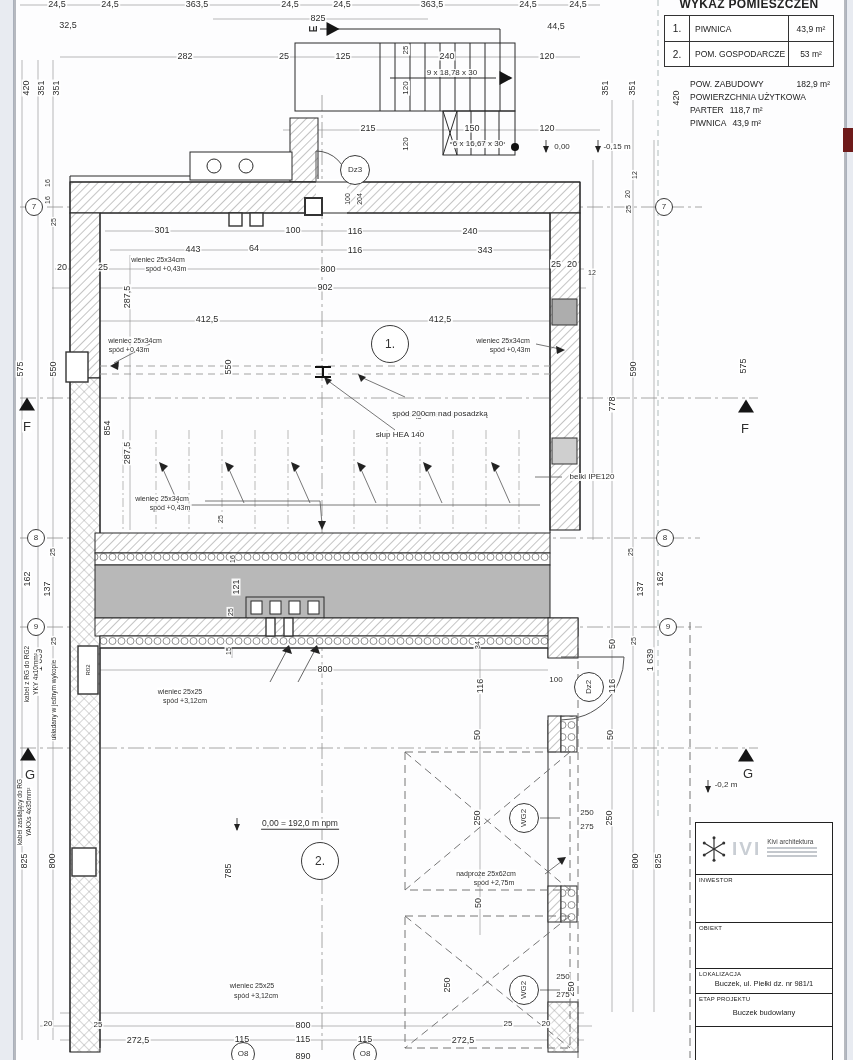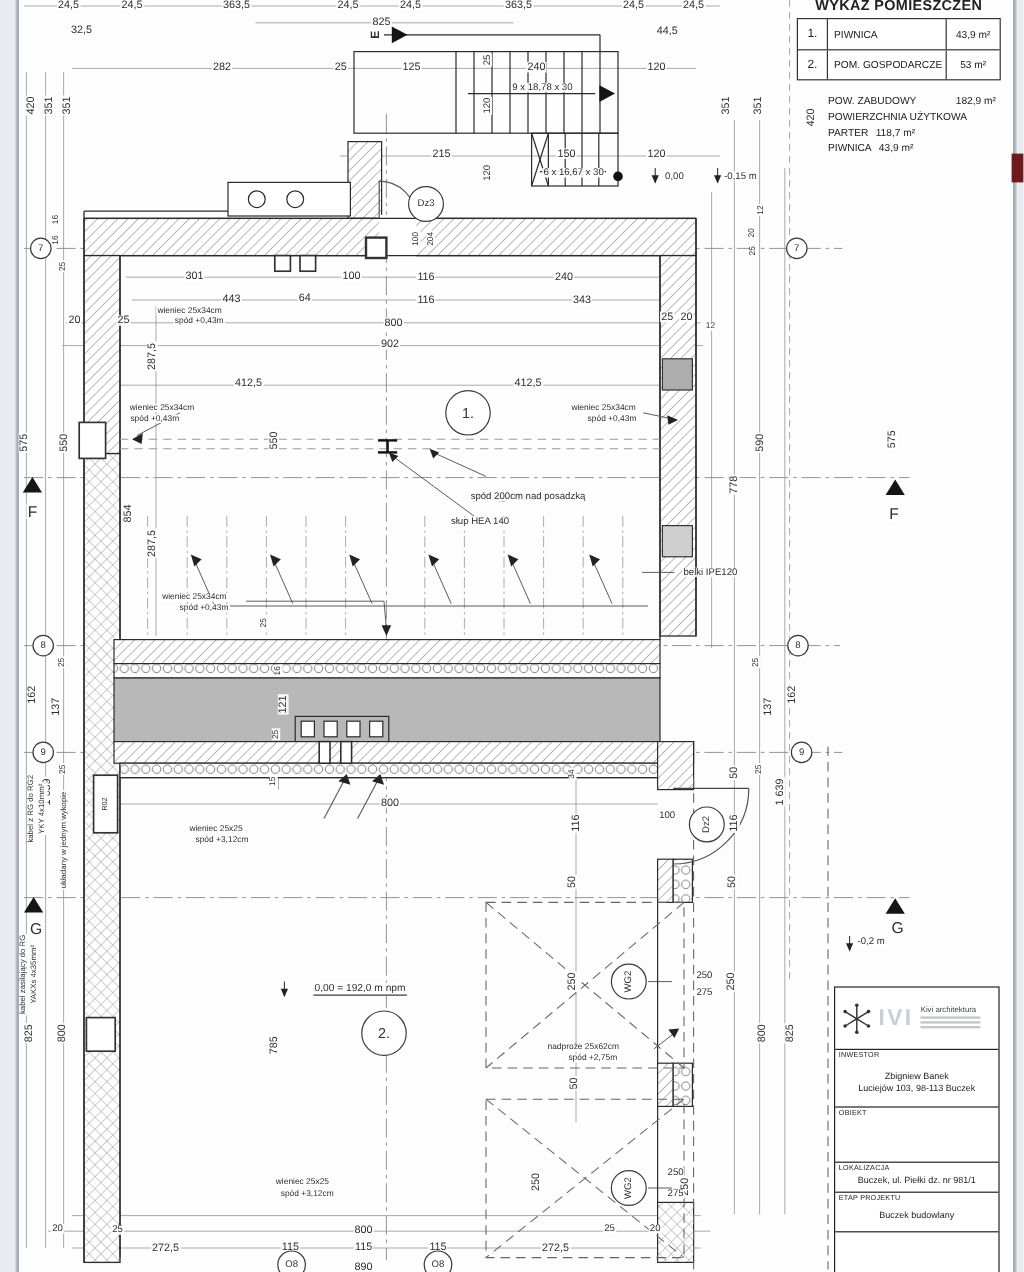--- a/index.html
+++ b/index.html
@@ -549,24 +549,20 @@
     <div class="logo-right">
       <div class="logo-text">Kivi architektura</div>
       <div class="hl"></div>
       <div class="hl"></div>
       <div class="hl"></div>
     </div>
   </div>
   <div id="tb-sections">
         <div class="tb-sec">
           <div class="tb-h">INWESTOR</div>
-          <div class="tb-body">
-            <div class="tb-line">Zbigniew Banek</div>
-            <div class="tb-line">Luciejów 103, 98-113 Buczek</div>
-          </div>
         </div>
         <div class="tb-sec bold">
           <div class="tb-h">OBIEKT</div>
         </div>
         <div class="tb-sec">
           <div class="tb-h">LOKALIZACJA</div>
           <div class="tb-body">
             <div class="tb-line">Buczek, ul. Piełki dz. nr 981/1</div>
           </div>
         </div>

